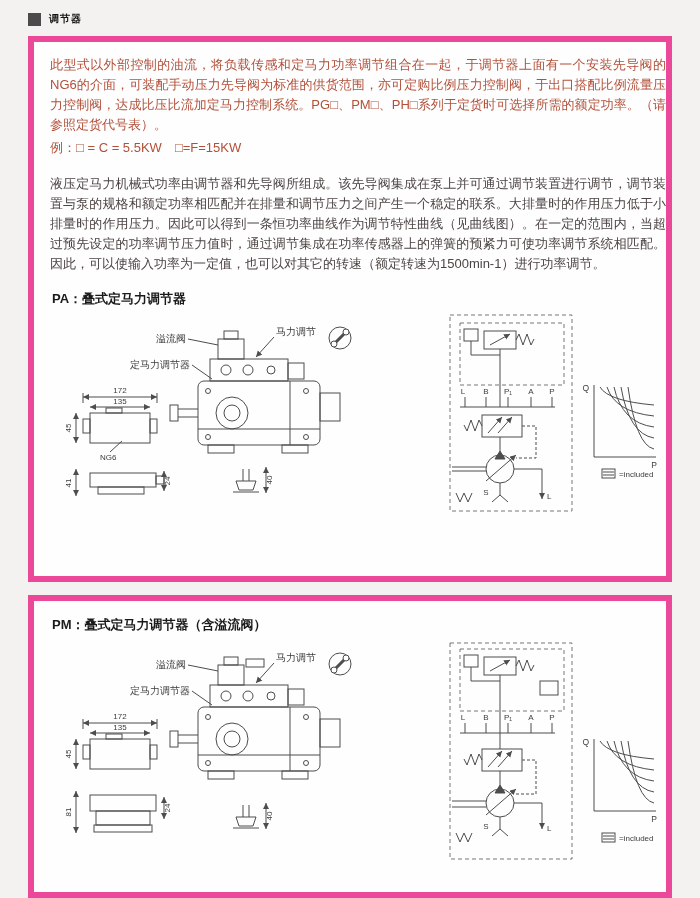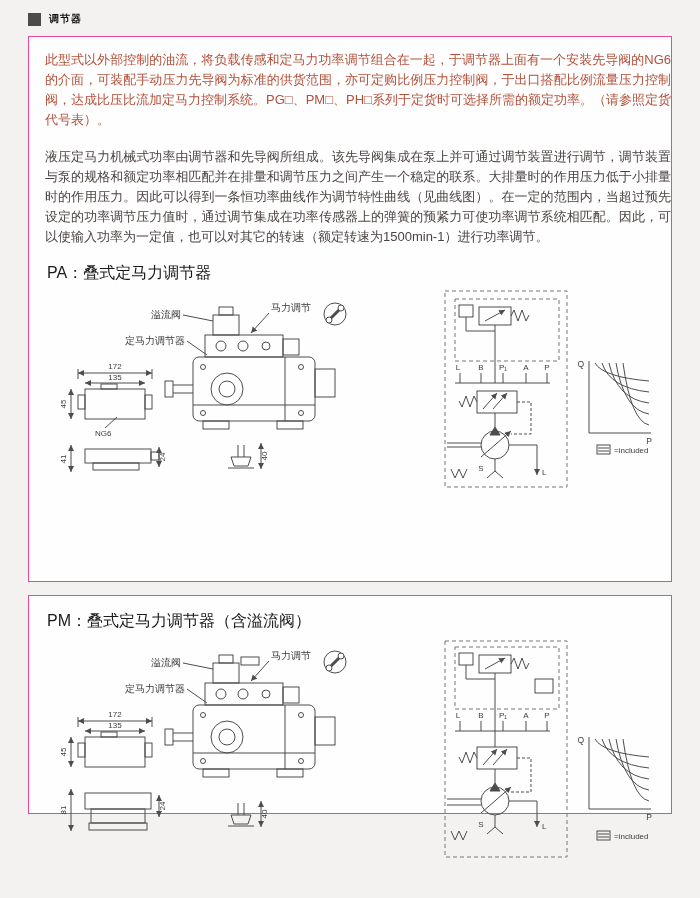--- a/index.html
+++ b/index.html
@@ -8,30 +8,30 @@
     background:#f3f2f0;
     font-family:"Liberation Sans","DejaVu Sans",sans-serif;
     color:#333;
   }
   .page { padding:10px 28px 0 28px; }
   .header { display:flex; align-items:center; gap:8px; margin:2px 0 10px 0; }
   .bullet { width:13px; height:13px; background:#4b4b4b; display:inline-block; }
   .title { font-size:10px; font-weight:bold; color:#141414; letter-spacing:1px; }
   .box {
     background:#fefefe;
-    border:1px solid #ec4899;
+    border:6px solid #ec4899;
     padding:13px 0 10px 16px;
   }
   .intro-box { height:546px; }
-  .pm-box { margin-top:13px; height:219px; }
+  .pm-box { margin-top:13px; height:303px; }
   p.para { font-size:13px; line-height:1.55; text-align:justify; }
   p.red { color:#b2503a; }
   p.example { margin:2px 0; text-align:left; }
   p.dark { color:#4c4442; margin-top:16px; }
-  .section-title { font-size:16px; font-weight:normal; color:#1a1a1a; margin:16px 0 3px 2px; }
+  .section-title { font-size:13px; font-weight:bold; color:#1a1a1a; margin:16px 0 3px 2px; }
   .pm-box .section-title { margin-top:2px; }
   svg.diagram { display:block; }
   svg text { font-family:"Liberation Sans","DejaVu Sans",sans-serif; fill:#3c3c3c; }
   .cn-label { font-size:10px; }
   .dim { font-size:8px; }
   .port { font-size:8px; }
   .axis-label { font-size:8.5px; }
   .legend-text { font-size:8px; }
 </style>
 </head>
@@ -39,20 +39,21 @@
 
 <div class="page">
 
   <div class="header">
     <span class="bullet"></span>
     <span class="title">调节器</span>
   </div>
 
   <div class="box intro-box">
     <p class="para red">此型式以外部控制的油流，将负载传感和定马力功率调节组合在一起，于调节器上面有一个安装先导阀的NG6的介面，可装配手动压力先导阀为标准的供货范围，亦可定购比例压力控制阀，于出口搭配比例流量压力控制阀，达成比压比流加定马力控制系统。PG□、PM□、PH□系列于定货时可选择所需的额定功率。（请参照定货代号表）。</p>
+    <p class="para red example">例：□ = C = 5.5KW　□=F=15KW</p>
     <p class="para dark">液压定马力机械式功率由调节器和先导阀所组成。该先导阀集成在泵上并可通过调节装置进行调节，调节装置与泵的规格和额定功率相匹配并在排量和调节压力之间产生一个稳定的联系。大排量时的作用压力低于小排量时的作用压力。因此可以得到一条恒功率曲线作为调节特性曲线（见曲线图）。在一定的范围内，当超过预先设定的功率调节压力值时，通过调节集成在功率传感器上的弹簧的预紧力可使功率调节系统相匹配。因此，可以使输入功率为一定值，也可以对其它的转速（额定转速为1500min-1）进行功率调节。</p>
 
     <div class="section-title">PA：叠式定马力调节器</div>
 
     <svg class="diagram" width="610" height="215" viewBox="0 0 610 215">
       <defs>
         <marker id="aePA" markerWidth="7" markerHeight="7" refX="6" refY="3" orient="auto" markerUnits="userSpaceOnUse">
             <path d="M0,0L6,3L0,6Z" fill="#4d4d4d"></path>
           </marker>
         <marker id="asPA" markerWidth="7" markerHeight="7" refX="6" refY="3" orient="auto-start-reverse" markerUnits="userSpaceOnUse">

